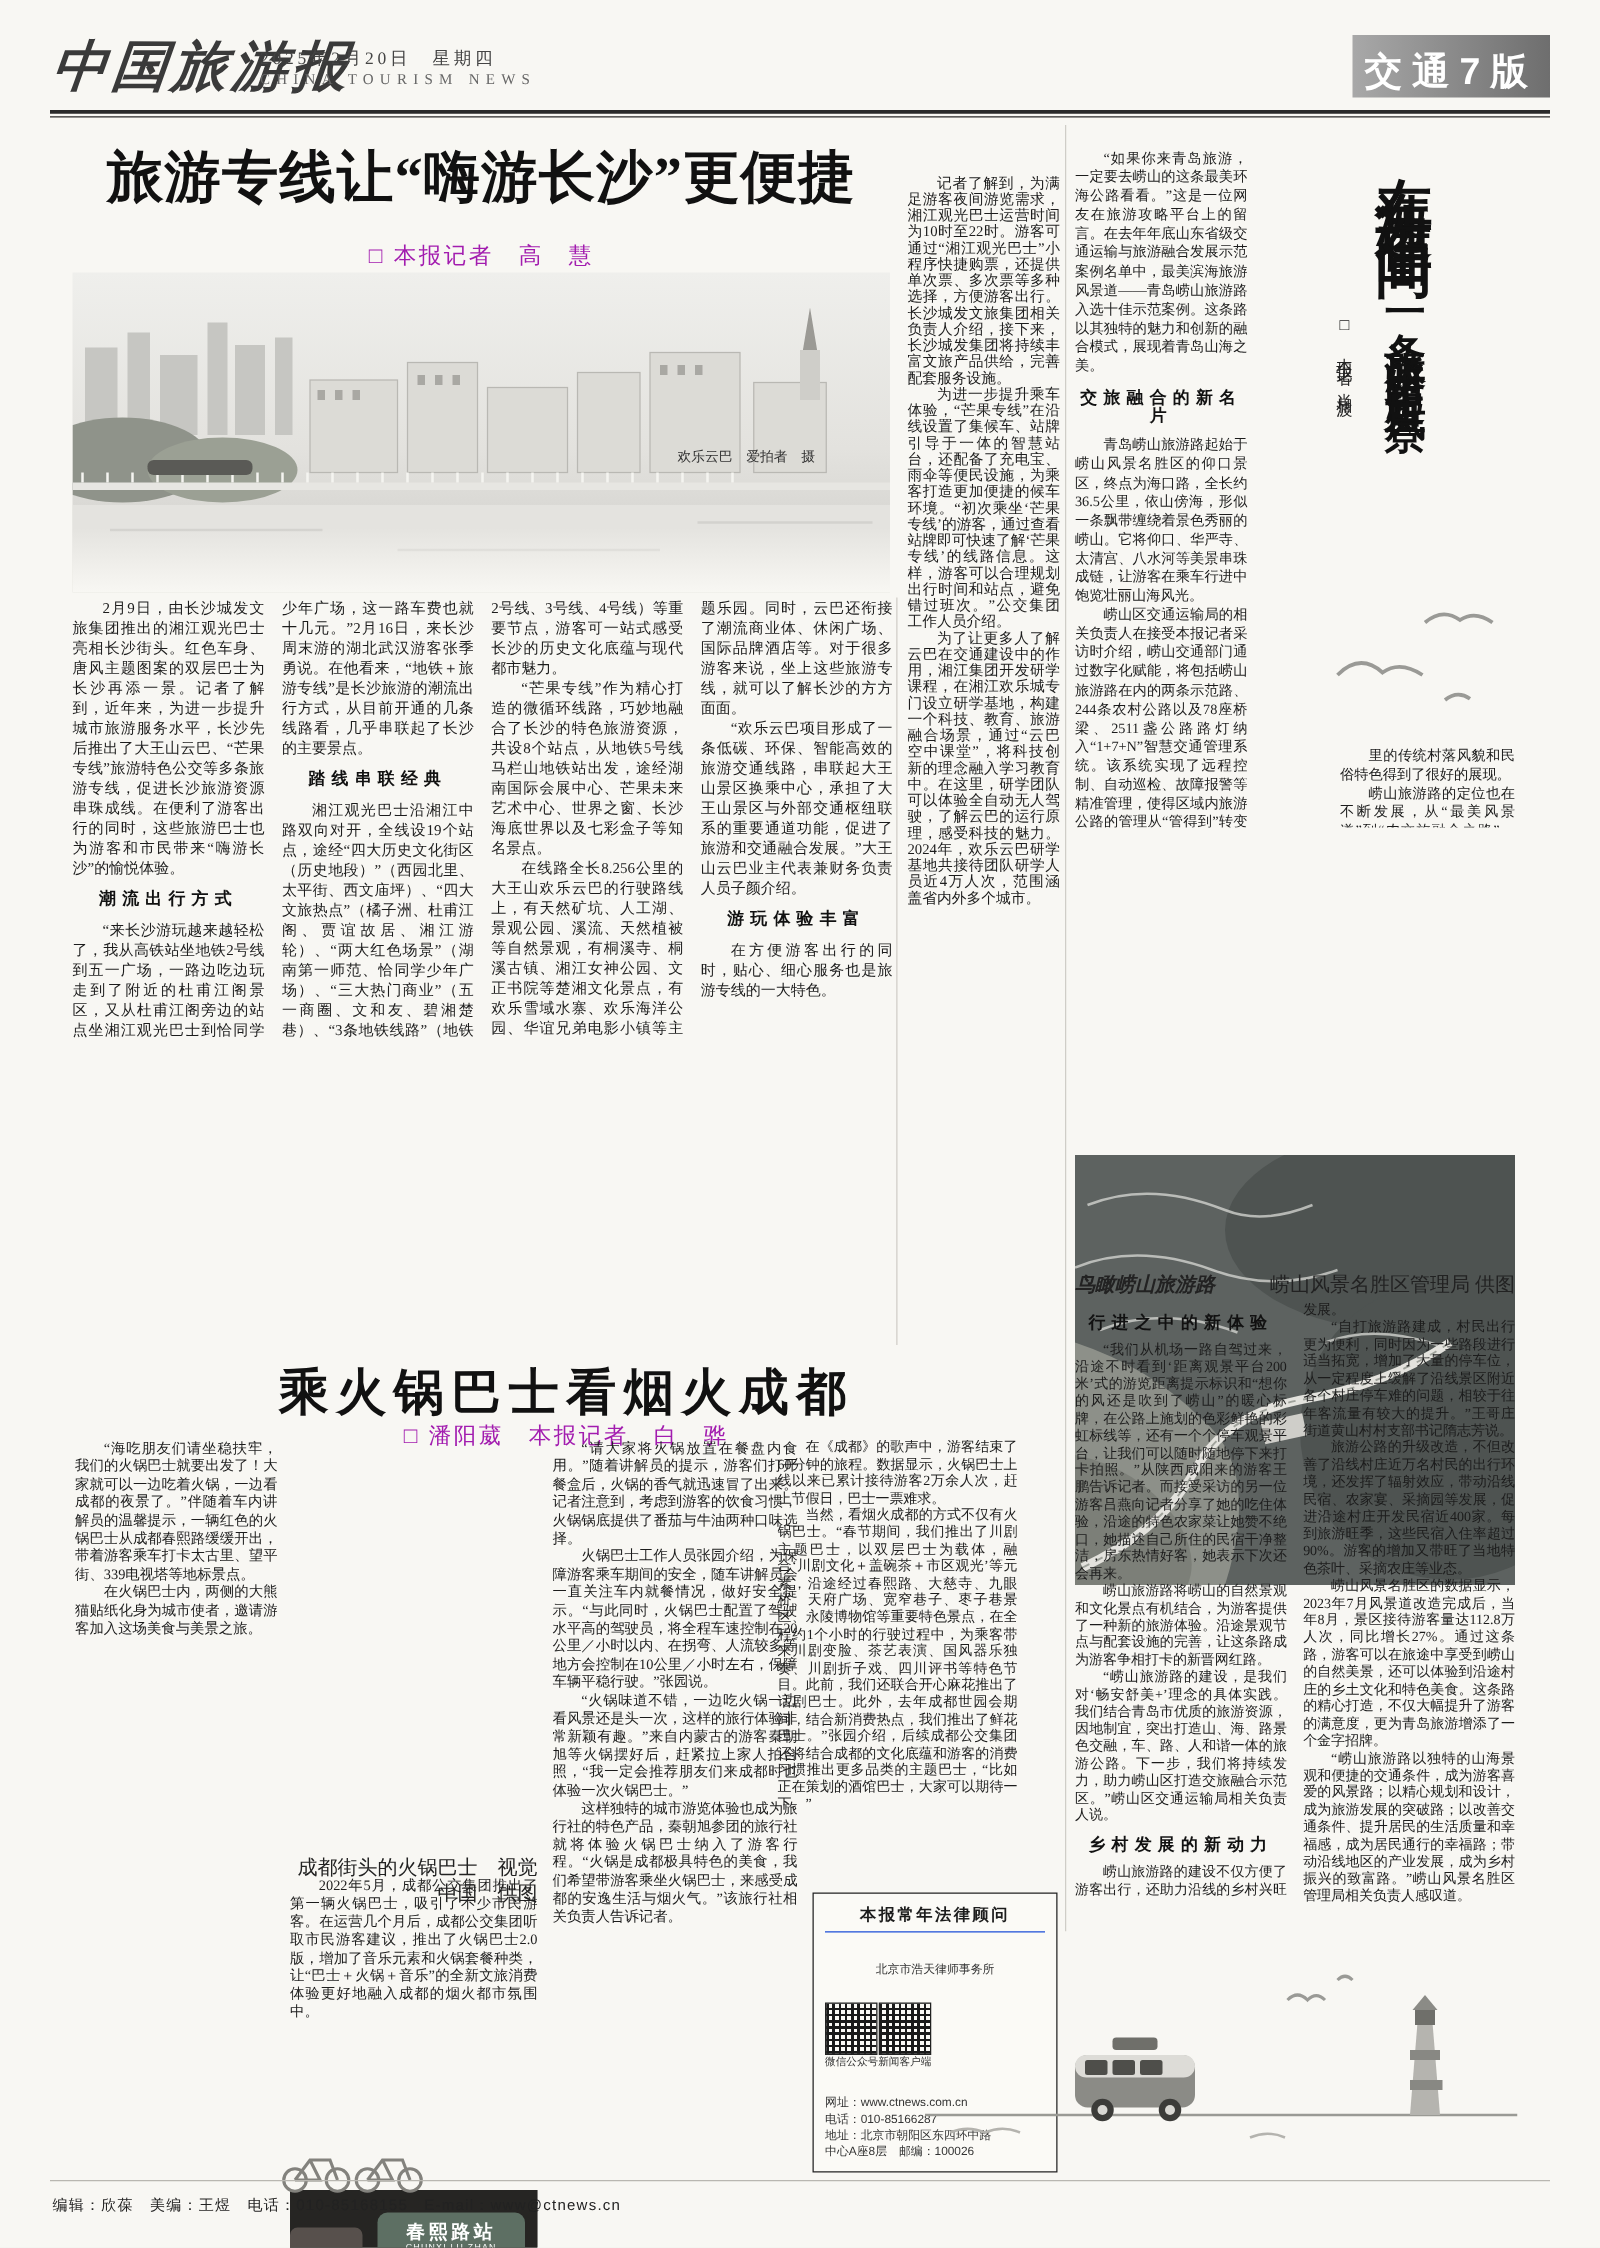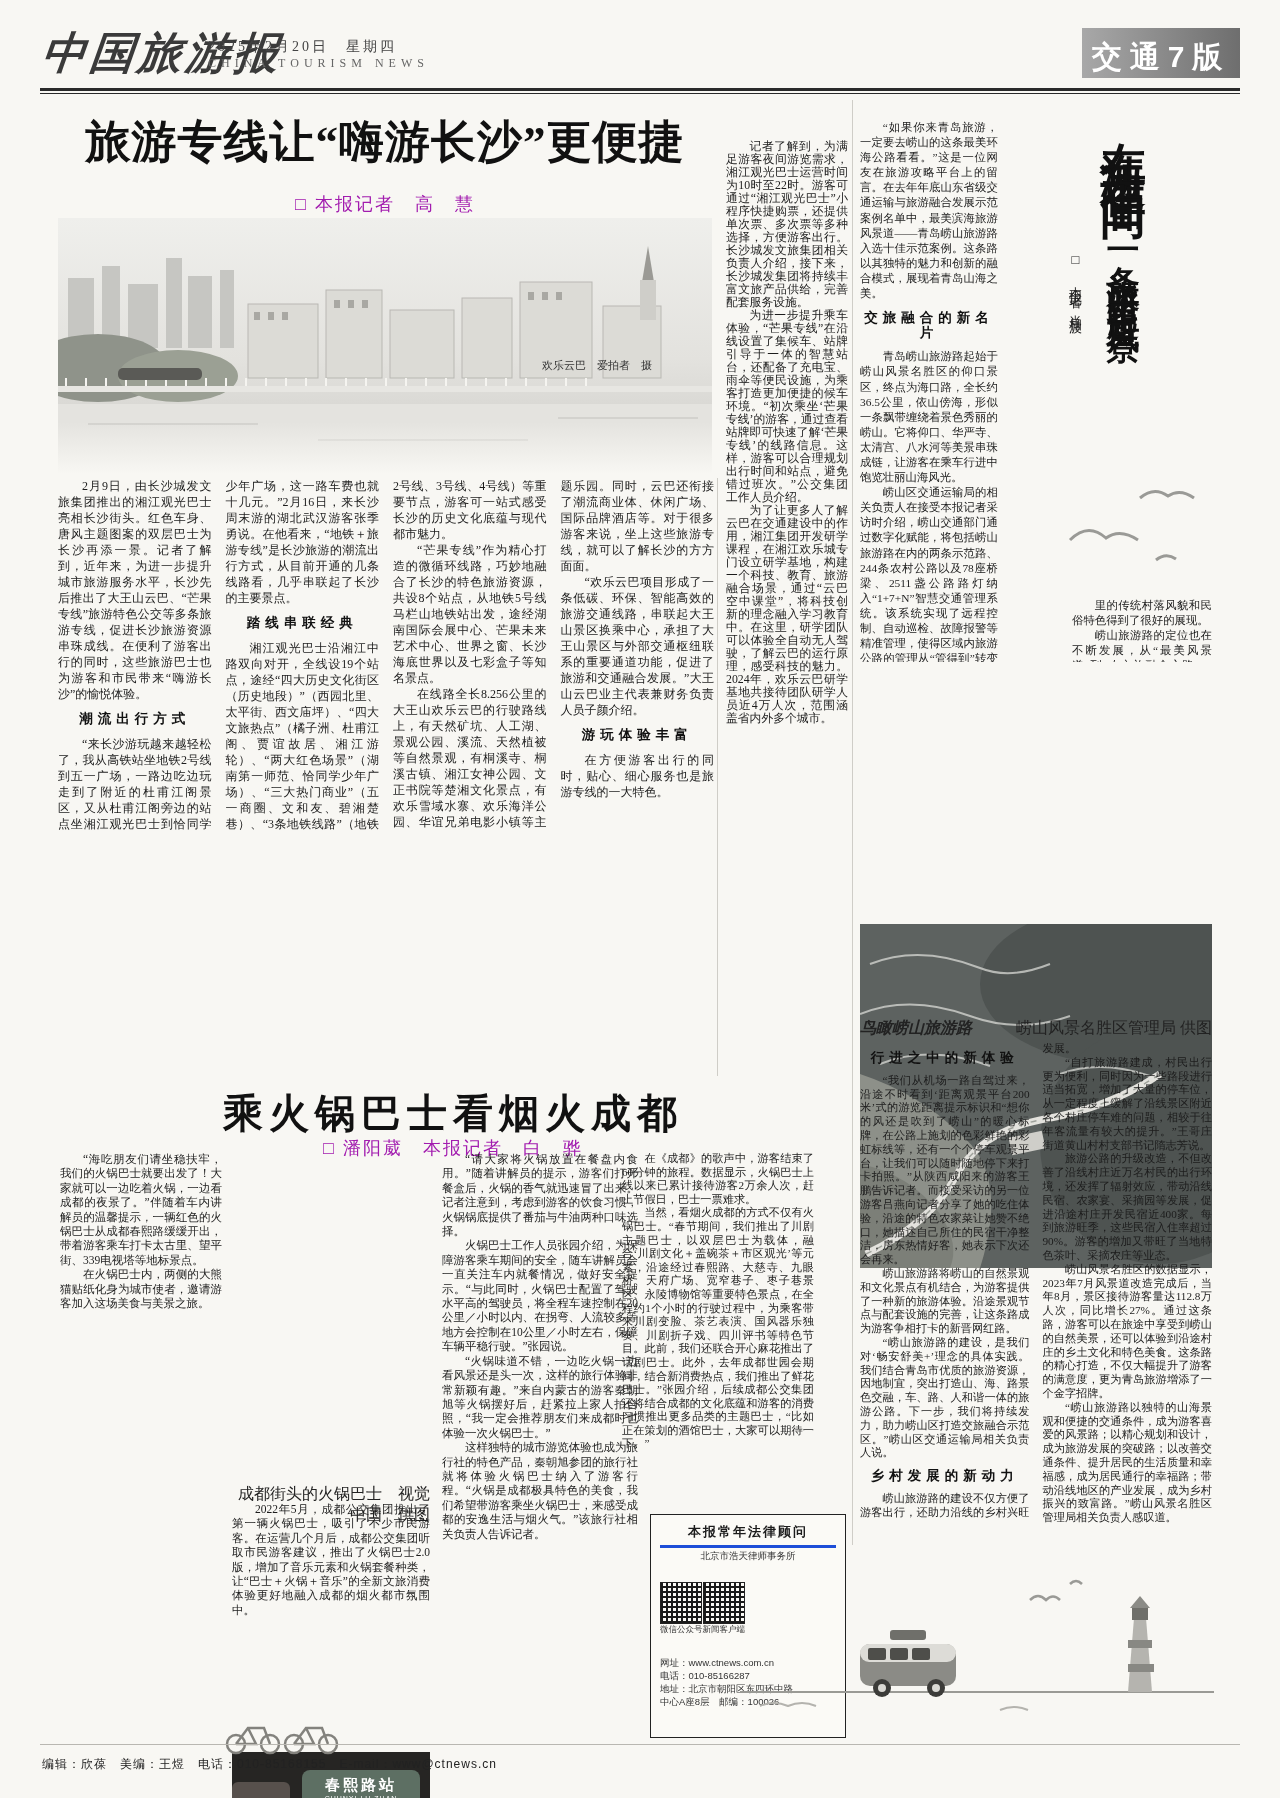--- a/index.html
+++ b/index.html
@@ -34,21 +34,21 @@
   .vtitle .t1{font-size:46px;letter-spacing:10px;}
   .vtitle .t2{font-size:33px;letter-spacing:8px;padding-top:62px;margin-left:14px;}
   .vbyline{writing-mode:vertical-rl;font-size:13px;letter-spacing:3px;color:#222;}
   
   .photo{overflow:hidden;position:relative;}
   .photo-fade{position:absolute;left:0;right:0;bottom:0;height:52px;
       background:linear-gradient(180deg,rgba(248,247,243,0),rgba(248,247,243,1));}
   .overlay-cap{position:absolute;font-size:11px;color:#333;}
   
   .adbox{border:1.5px solid #222;background:#fbfaf6;padding:8px 9px;font-family:"Liberation Sans",sans-serif;}
-  .adbox .ad-title{font-size:13px;font-weight:bold;text-align:center;letter-spacing:2px;border-bottom:3px solid #1d4ed8;padding-bottom:4px;margin-bottom:1px;}
+  .adbox .ad-title{font-size:13px;font-weight:bold;text-align:center;letter-spacing:2px;border-bottom:1px solid #1d4ed8;padding-bottom:4px;margin-bottom:23px;}
   .adbox .ad-line{font-size:9.5px;color:#333;line-height:13px;}
   .qr{width:40px;height:40px;border:1px solid #222;
       background-image:repeating-linear-gradient(0deg,#1a1a1a 0 2px,transparent 2px 5px),
                        repeating-linear-gradient(90deg,#1a1a1a 0 2px,transparent 2px 5px);}
   .qr-label{font-size:8.5px;text-align:center;color:#333;}
   .footer{font-size:12px;letter-spacing:1px;color:#222;font-family:"Liberation Sans",sans-serif;text-align:right;}
 </style>
 </head>
 <body>
 

